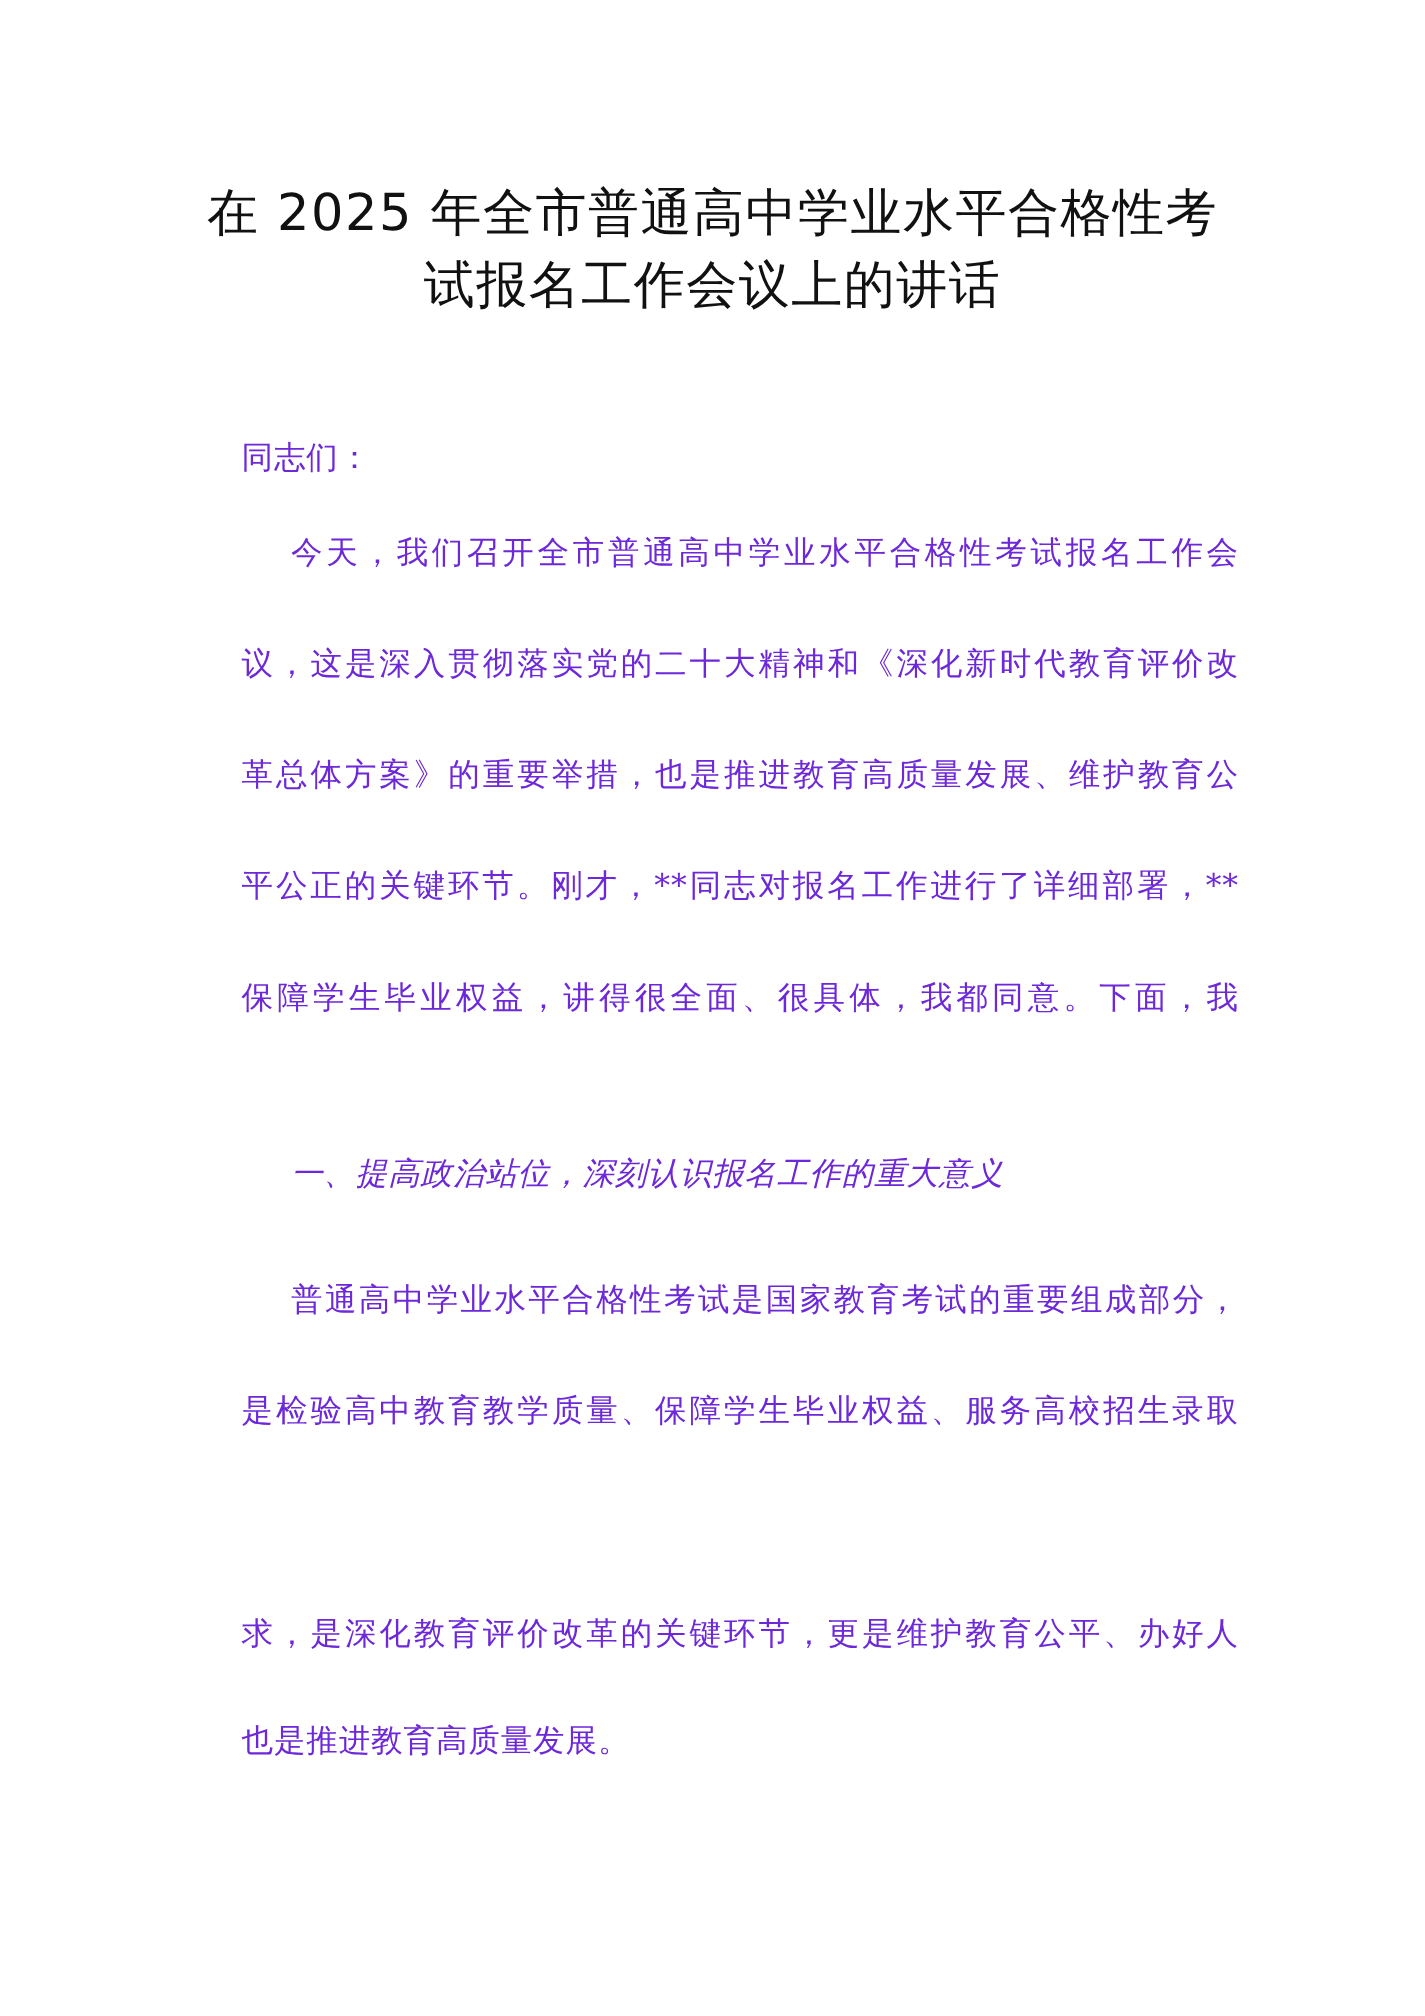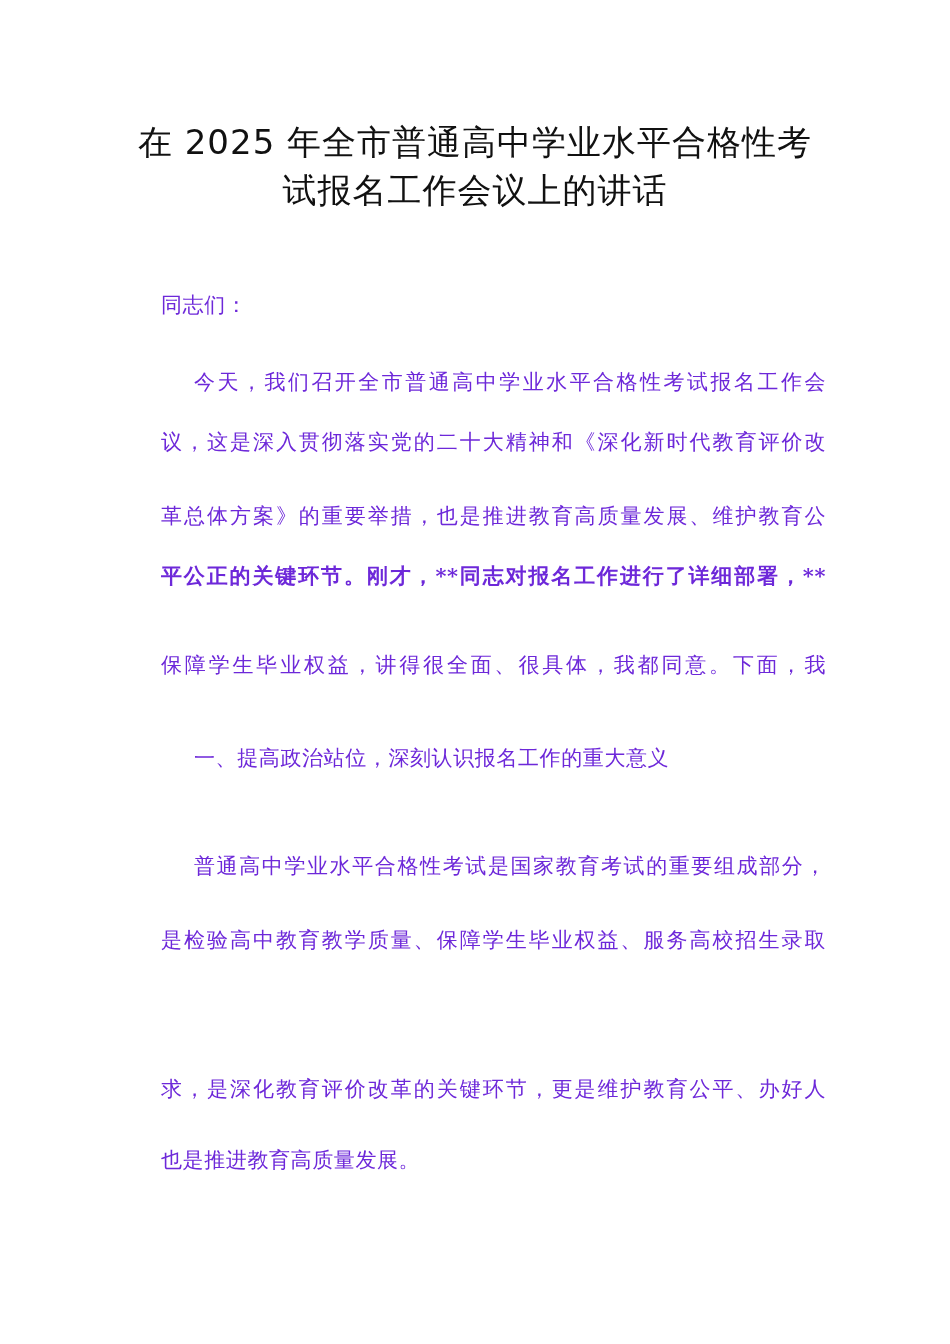--- a/index.html
+++ b/index.html
@@ -16,25 +16,25 @@
   </style>
 </head>
 <body>
 
 <div class="page">
   <div class="title-line" style="top:122px;">在 2025 年全市普通高中学业水平合格性考</div>
   <div class="title-line" style="top:170px;">试报名工作会议上的讲话</div>
 
   <div class="line" style="top:291px;">同志们：</div>
 
-  <div class="line justify indent" style="top:368px;">今天，我们召开全市普通高中学业水平合格性考试报名工作会</div>
+  <div class="line justify indent" style="top:354px;">今天，我们召开全市普通高中学业水平合格性考试报名工作会</div>
   <div class="line justify" style="top:428px;">议，这是深入贯彻落实党的二十大精神和《深化新时代教育评价改</div>
   <div class="line justify" style="top:502px;">革总体方案》的重要举措，也是推进教育高质量发展、维护教育公</div>
-  <div class="line justify" style="top:562px;font-weight:bold;">平公正的关键环节。刚才，**同志对报名工作进行了详细部署，**</div>
+  <div class="line justify" style="top:576px;">平公正的关键环节。刚才，**同志对报名工作进行了详细部署，**</div>
   <div class="line justify" style="top:651px;">保障学生毕业权益，讲得很全面、很具体，我都同意。下面，我</div>
 
-  <div class="line indent" style="top:744px;">一、提高政治站位，深刻认识报名工作的重大意义</div>
+  <div class="line indent" style="top:768px;font-style:italic;">一、提高政治站位，深刻认识报名工作的重大意义</div>
 
   <div class="line justify indent" style="top:852px;">普通高中学业水平合格性考试是国家教育考试的重要组成部分，</div>
   <div class="line justify" style="top:926px;">是检验高中教育教学质量、保障学生毕业权益、服务高校招生录取</div>
   <div class="line justify" style="top:1075px;">求，是深化教育评价改革的关键环节，更是维护教育公平、办好人</div>
   <div class="line" style="top:1146px;">也是推进教育高质量发展。</div>
 </div>
 
 </body></html>

